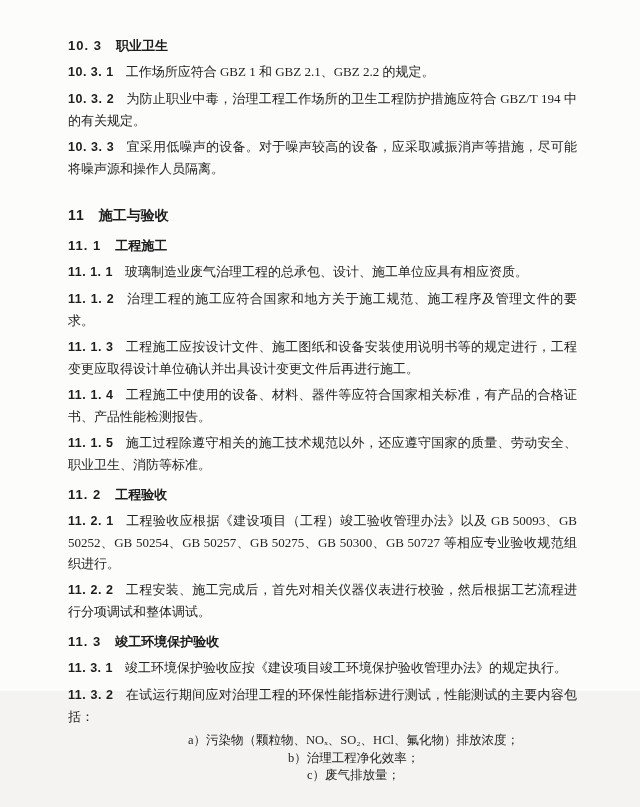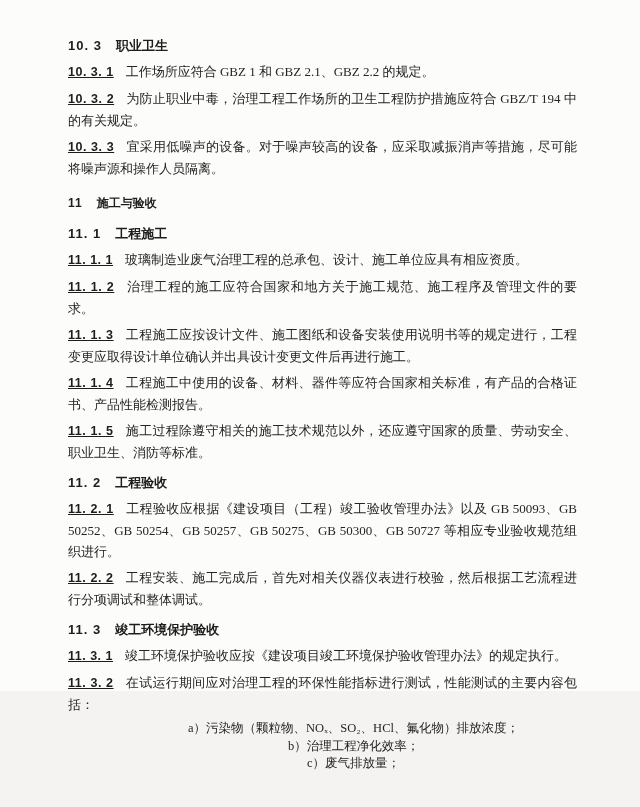--- a/index.html
+++ b/index.html
@@ -18,23 +18,23 @@
     width: 640px;
     height: 691px;
     background: #fcfcfb;
     padding: 26px 63px 18px 68px;
     color: #242424;
   }
   .blk { margin: 0; }
   .chapter-heading {
     font-family: "Liberation Sans", "DejaVu Sans", sans-serif;
     font-weight: bold;
-    font-size: 12px;
+    font-size: 14px;
     line-height: 21px;
-    margin: 14px 0 6px 0;
+    margin: 26px 0 6px 0;
     color: #1d1d1d;
   }
   .section-heading {
     font-family: "Liberation Sans", "DejaVu Sans", sans-serif;
     font-weight: bold;
     font-size: 13px;
     line-height: 21px;
     margin: 9px 0 5px 0;
     color: #1d1d1d;
   }
@@ -50,21 +50,20 @@
     text-justify: inter-ideograph;
   }
   .clause .num {
     font-family: "Liberation Sans", "DejaVu Sans", sans-serif;
     font-weight: bold;
     font-size: 12.5px;
     letter-spacing: 0.5px;
     margin-right: 12px;
     color: #1d1d1d;
     white-space: nowrap;
-    text-decoration: underline;
   }
   .sub-list {
     margin: 1px 0 6px 62px;
     padding: 0;
     list-style: none;
   }
   .sub-list li {
     font-size: 12.5px;
     line-height: 17.5px;
     color: #242424;

